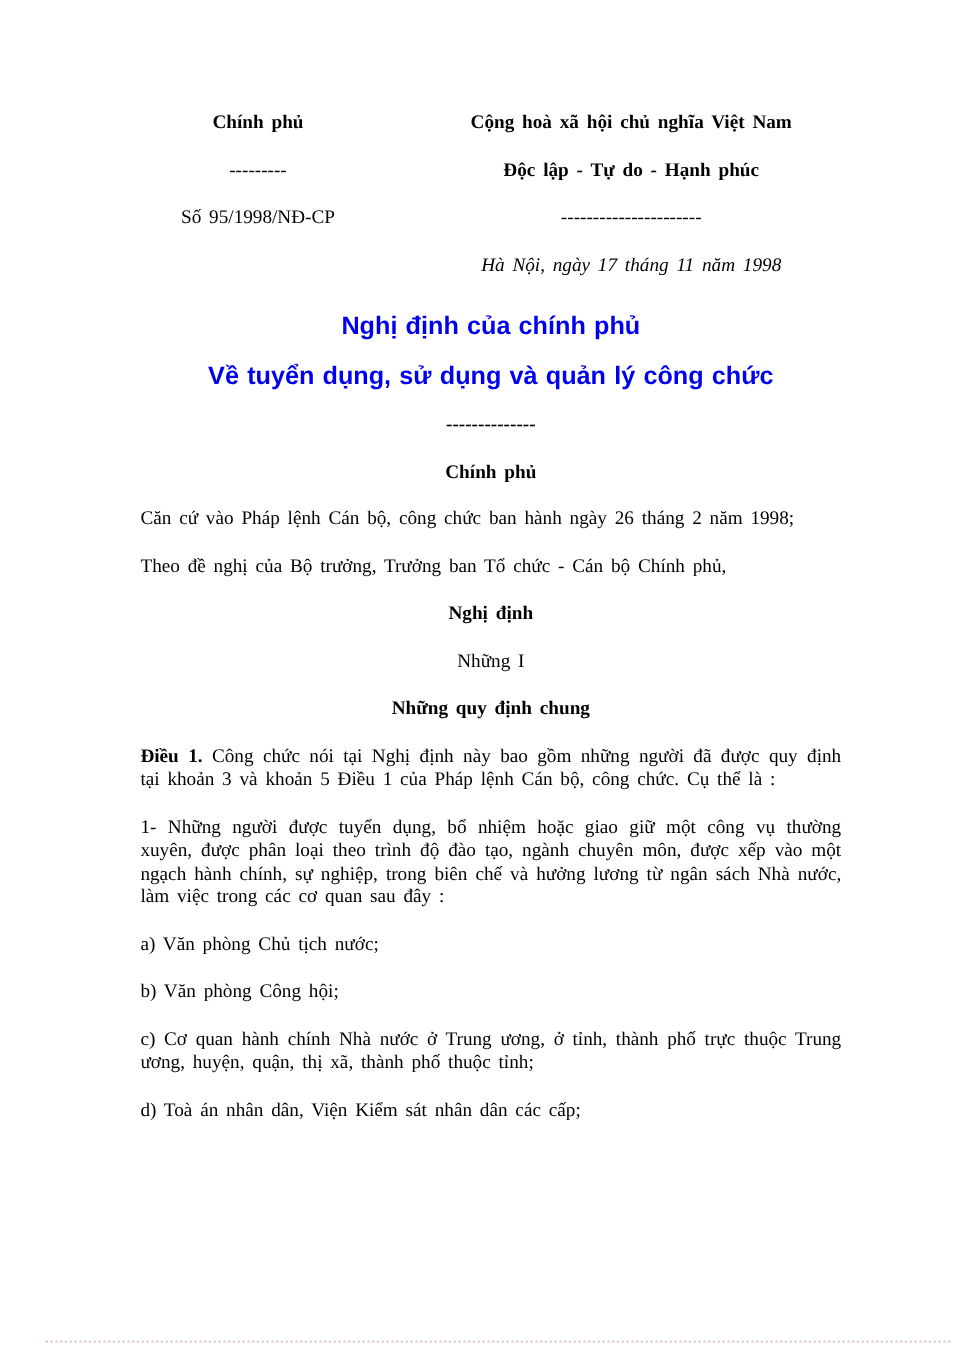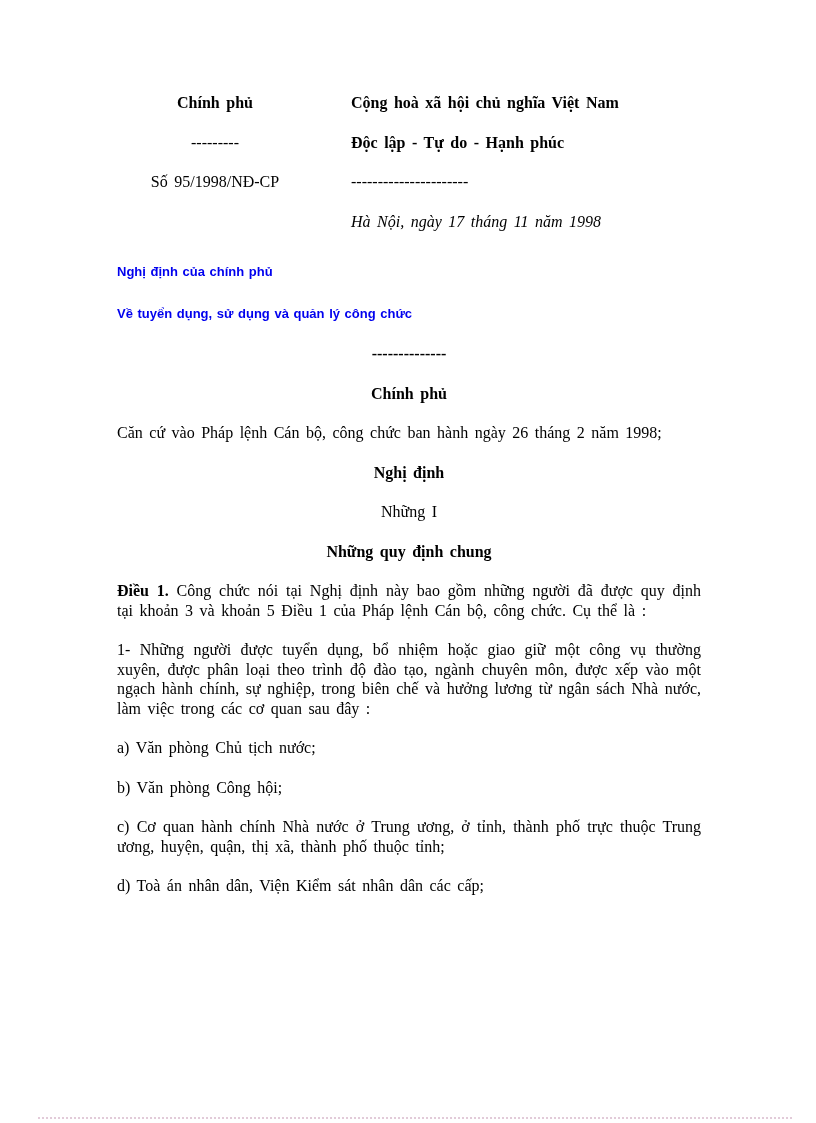--- a/index.html
+++ b/index.html
@@ -31,27 +31,28 @@
   .italic { font-style: italic; }
   .center { text-align: center; }
   .just   { text-align: justify; }
 
   .header {
     display: flex;
     justify-content: space-between;
     margin-bottom: 9px;
   }
   .header-left  { width: 196px; text-align: center; }
-  .header-right { width: 350px; }
+  .header-right { width: 350px; text-align: center; }
 
   .blue-title {
     font-family: "Liberation Sans", "DejaVu Sans", sans-serif;
-    font-size: 13px;
+    font-size: 21px;
     font-weight: bold;
     color: #0000ee;
+    text-align: center;
     line-height: 24px;
     margin: 0 0 18px 0;
     word-spacing: 1px;
   }
   .title-sep {
     font-weight: bold;
     text-align: center;
     margin: 0 0 20px 0;
   }
   .page-break-line {
@@ -84,20 +85,21 @@
 
   <div>
     <p class="blue-title">Nghị định của chính phủ</p>
     <p class="blue-title">Về tuyển dụng, sử dụng và quản lý công chức</p>
     <p class="title-sep">--------------</p>
     <p class="bold center">Chính  phủ</p>
   </div>
 
   <div>
     <p class="just">Căn cứ vào Pháp lệnh Cán bộ, công chức ban hành ngày 26 tháng 2 năm 1998;</p>
+    <p class="just">Theo đề nghị của Bộ trưởng, Trưởng ban Tổ chức - Cán bộ Chính phủ,</p>
   </div>
 
   <p class="bold center">Nghị định</p>
   <p class="center">Những I</p>
   <p class="bold center">Những quy định chung</p>
 
   <p class="just"><span class="bold">Điều 1.</span><span> Công chức nói tại Nghị định này bao gồm những người đã được quy định tại khoản 3 và khoản 5 Điều 1 của Pháp lệnh Cán bộ, công chức. Cụ thể là :</span></p>
 
   <p class="just">1- Những người được tuyển dụng, bổ nhiệm hoặc giao giữ một công vụ thường xuyên, được phân loại theo trình độ đào tạo, ngành chuyên môn, được xếp vào một ngạch hành chính, sự nghiệp, trong biên chế và hưởng lương từ ngân sách Nhà nước, làm việc trong các cơ quan sau đây :</p>
 

